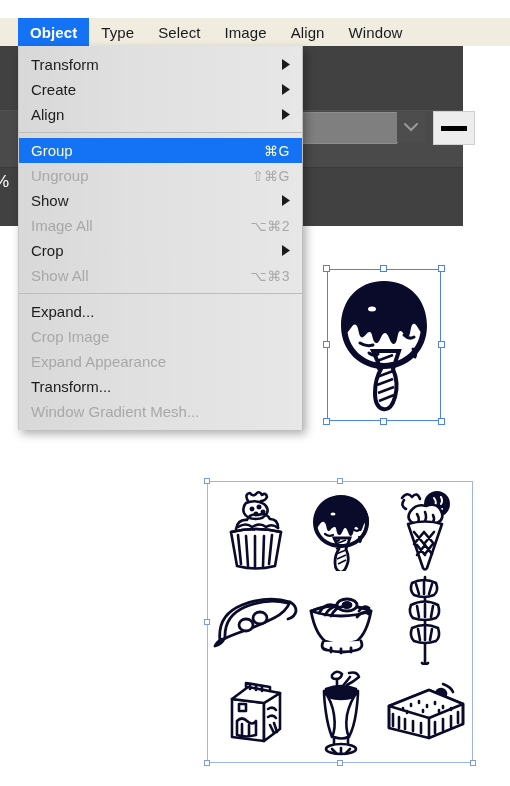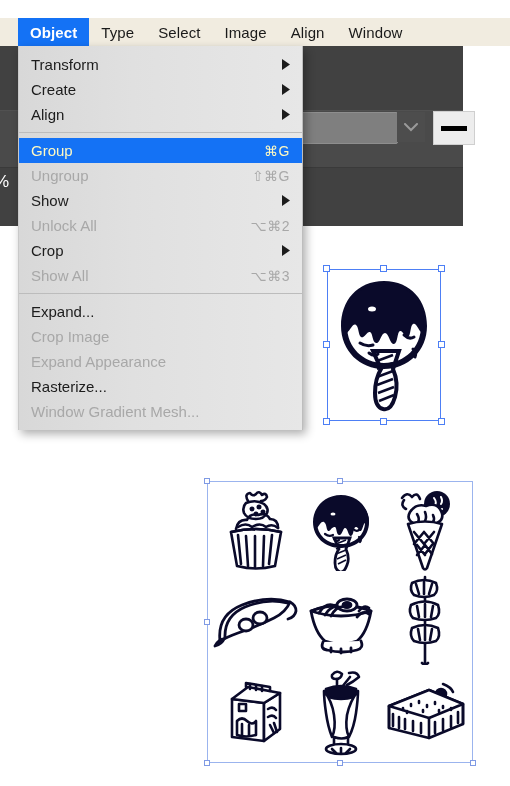--- a/index.html
+++ b/index.html
@@ -309,21 +309,21 @@
     </div>
     <div class="menu-item">
       <span class="mi-label">Show</span>
       <span class="mi-arrow">
         <svg width="8" height="11" viewBox="0 0 8 11">
           <path d="M0 0 L8 5.5 L0 11 Z" fill="#1c1c1c"></path>
         </svg>
       </span>
     </div>
     <div class="menu-item disabled">
-      <span class="mi-label">Unlock All</span>
+      <span class="mi-label">Image All</span>
       <span class="mi-shortcut">⌥⌘2</span>
     </div>
     <div class="menu-item">
       <span class="mi-label">Crop</span>
       <span class="mi-arrow">
         <svg width="8" height="11" viewBox="0 0 8 11">
           <path d="M0 0 L8 5.5 L0 11 Z" fill="#1c1c1c"></path>
         </svg>
       </span>
     </div>
@@ -335,21 +335,21 @@
     <div class="menu-item">
       <span class="mi-label">Expand...</span>
     </div>
     <div class="menu-item disabled">
       <span class="mi-label">Crop Image</span>
     </div>
     <div class="menu-item disabled">
       <span class="mi-label">Expand Appearance</span>
     </div>
     <div class="menu-item">
-      <span class="mi-label">Rasterize...</span>
+      <span class="mi-label">Transform...</span>
     </div>
     <div class="menu-item disabled">
       <span class="mi-label">Window Gradient Mesh...</span>
     </div>
   </div>
 
 <div id="selected-object">
   <svg width="114" height="152" viewBox="0 0 114 152">
     <g fill="#0a0a2a">
       <path d="M57 12 C30 12 14 32 14 57 C14 82 33 100 57 100 C81 100 100 82 100 57 C100 32 84 12 57 12 Z

